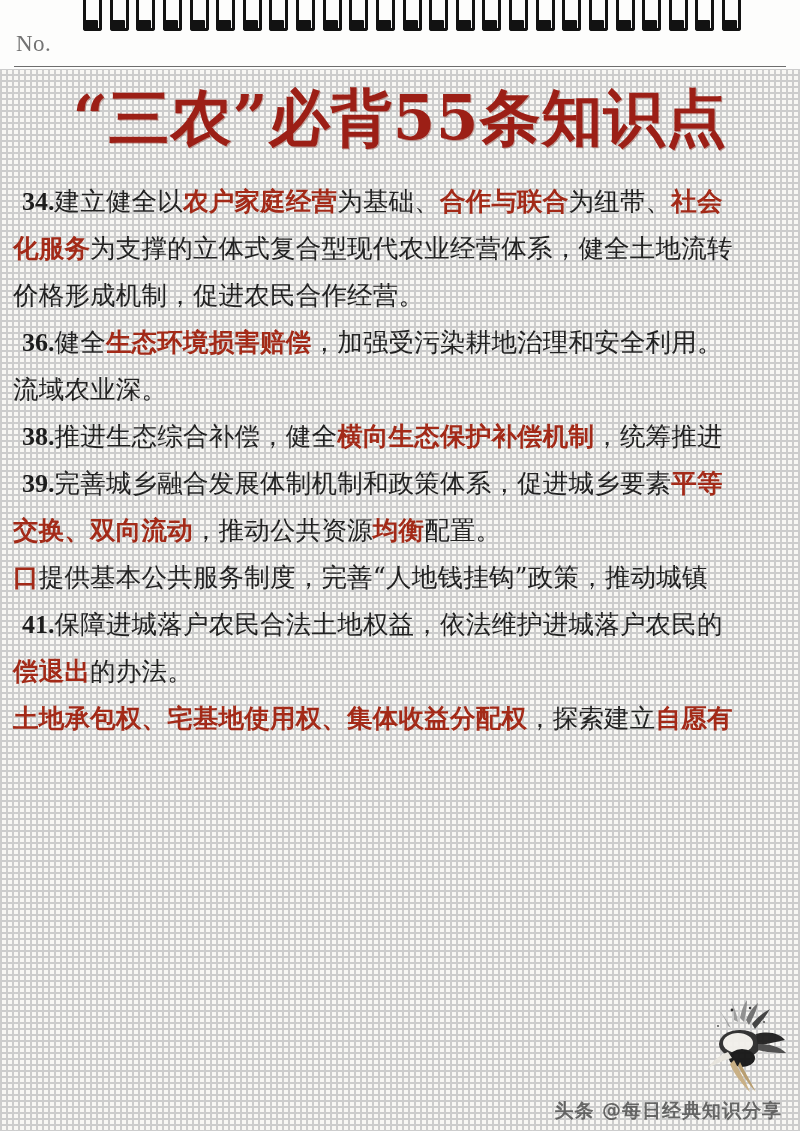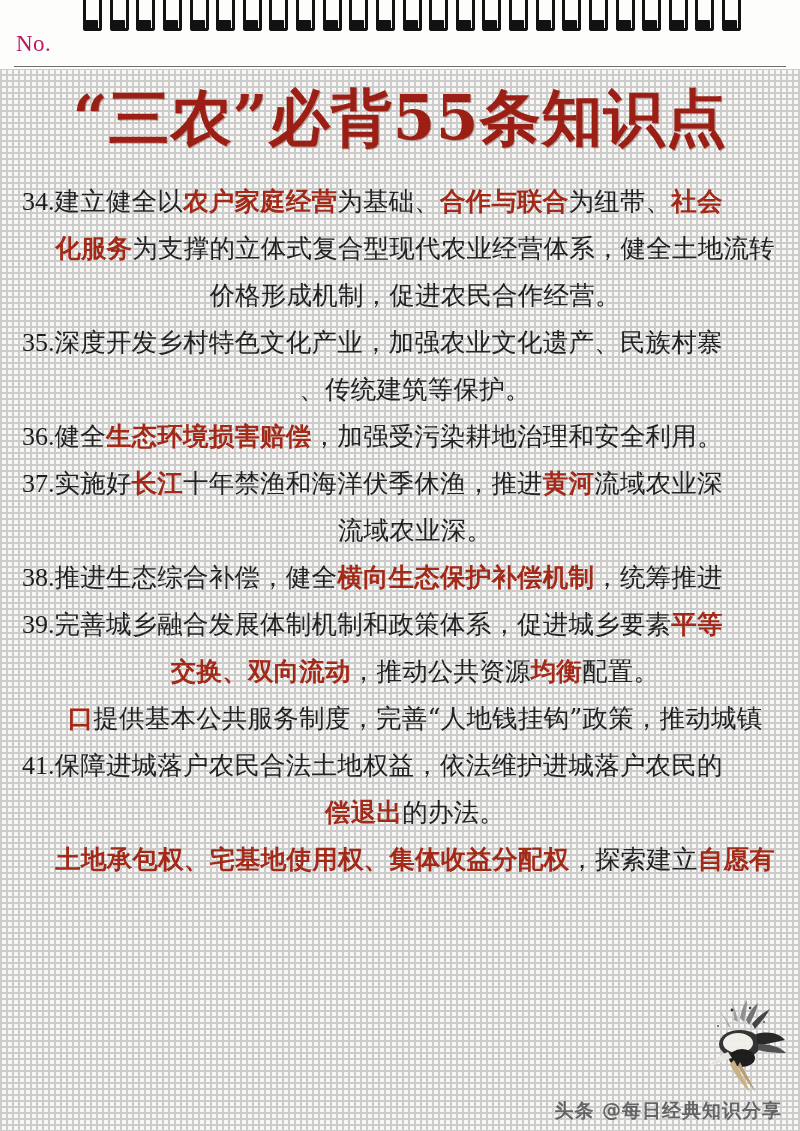--- a/index.html
+++ b/index.html
@@ -76,21 +76,21 @@
     position: absolute;
     left: 0; top: 0;
     width: 800px; height: 69px;
     background: #fdfdfc;
   }
   #no-label {
     position: absolute;
     left: 16px; top: 32px;
     font-family: "Liberation Serif", "DejaVu Serif", serif;
     font-size: 23px;
-    color: #be185d;
+    color: #737373;
     letter-spacing: .5px;
     line-height: 1;
   }
   #header-rule {
     position: absolute;
     left: 14px; top: 66px;
     width: 772px; height: 1px;
     background: #6d6d6d;
   }
 
@@ -155,28 +155,28 @@
     height: 47px;
     line-height: 47px;
     font-family: "DejaVu Serif", "Liberation Serif", serif;
     font-size: 25.5px;
     color: #232323;
     white-space: nowrap;
     padding-left: 22px;
     letter-spacing: .2px;
   }
   .line.indent {
-    padding-left: 30px;
-    text-align: center;
+    padding-left: 13px;
   }
   .num {
     font-family: "Liberation Serif", "DejaVu Serif", serif;
     font-size: 26px;
     color: #1d1d1d;
     letter-spacing: 0;
+    font-weight: bold;
   }
   .hl {
     color: #a32a18;
     font-weight: bold;
   }
 
   
   #bird {
     position: absolute;
     right: 8px;
@@ -285,28 +285,23 @@
 
   <div id="title">“三农”必背55条知识点</div>
 
   <div id="body">
       <div class="item">
         <div class="line"><span class="num">34.</span><span>建立健全以</span><span class="hl">农户家庭经营</span><span>为基础、</span><span class="hl">合作与联合</span><span>为纽带、</span><span class="hl">社会</span></div>
         <div class="line indent"><span class="hl">化服务</span><span>为支撑的立体式复合型现代农业经营体系，健全土地流转</span></div>
         <div class="line indent"><span>价格形成机制，促进农民合作经营。</span></div>
       </div>
       <div class="item">
-        <div class="line"><span class="num">35.</span><span>深度开发乡村特色文化产业，加强农业文化遗产、民族村寨</span></div>
-        <div class="line indent"><span>、传统建筑等保护。</span></div>
-      </div>
-      <div class="item">
         <div class="line"><span class="num">36.</span><span>健全</span><span class="hl">生态环境损害赔偿</span><span>，加强受污染耕地治理和安全利用。</span></div>
       </div>
       <div class="item">
-        <div class="line"><span class="num">37.</span><span>实施好</span><span class="hl">长江</span><span>十年禁渔和海洋伏季休渔，推进</span><span class="hl">黄河</span><span>流域农业深</span></div>
         <div class="line indent"><span>流域农业深。</span></div>
       </div>
       <div class="item">
         <div class="line"><span class="num">38.</span><span>推进生态综合补偿，健全</span><span class="hl">横向生态保护补偿机制</span><span>，统筹推进</span></div>
       </div>
       <div class="item">
         <div class="line"><span class="num">39.</span><span>完善城乡融合发展体制机制和政策体系，促进城乡要素</span><span class="hl">平等</span></div>
         <div class="line indent"><span class="hl">交换、双向流动</span><span>，推动公共资源</span><span class="hl">均衡</span><span>配置。</span></div>
       </div>
       <div class="item">

